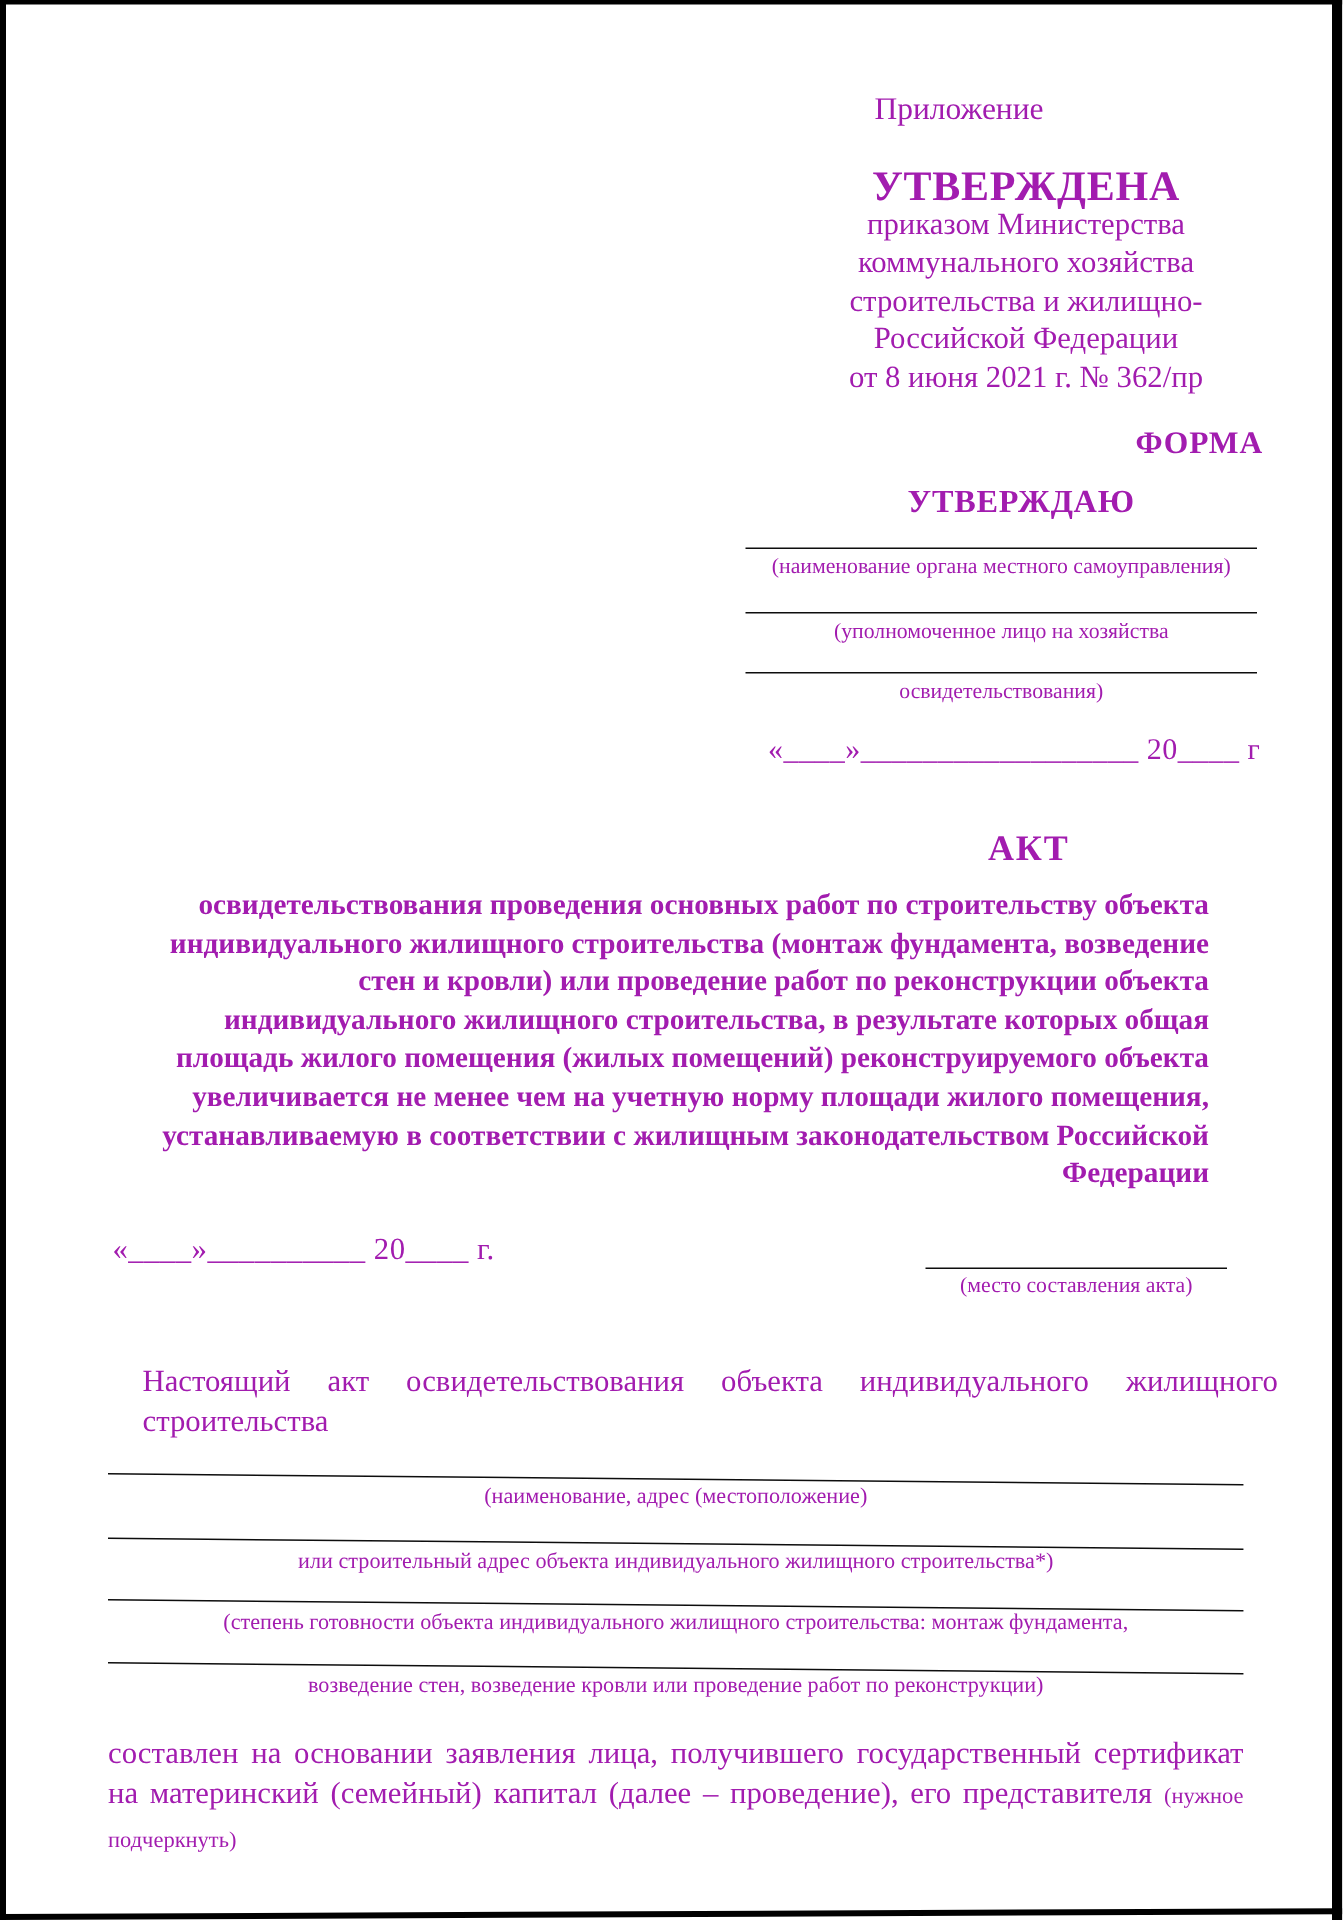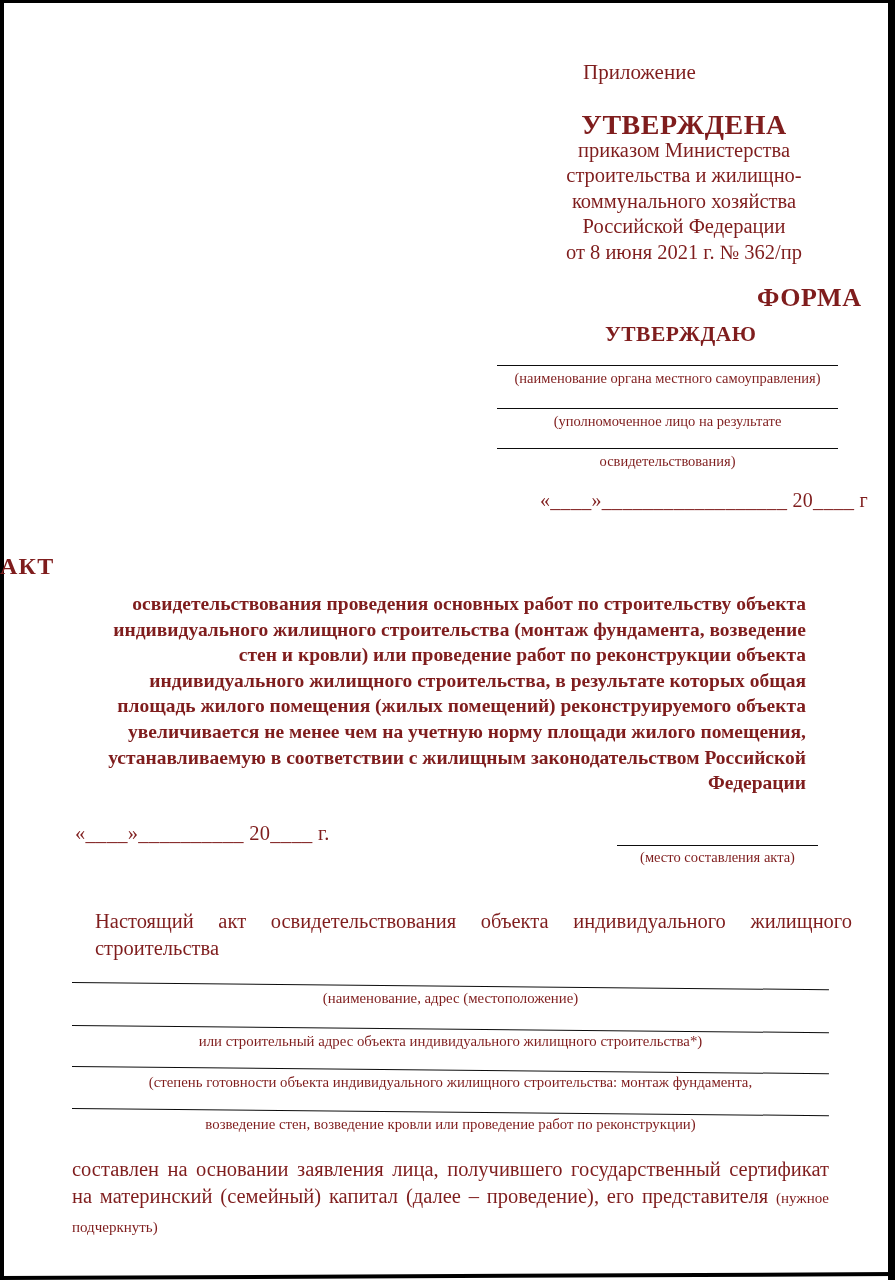--- a/index.html
+++ b/index.html
@@ -9,21 +9,21 @@
     background: #ffffff;
   }
 
   #page {
     position: relative;
     width: 895px;
     height: 1280px;
     background: #ffffff;
     overflow: hidden;
     font-family: "Liberation Serif", "DejaVu Serif", serif;
-    color: #7f1d1d;
+    color: #a21caf;
     -webkit-font-smoothing: antialiased;
   }
 
   
   .scan-edge {
     position: absolute;
     background: #000000;
   }
   .edge-top    { left: 0;   top: 0;     width: 895px; height: 3px; }
   .edge-left   { left: 0;   top: 0;     width: 4px;   height: 1280px; }
@@ -46,21 +46,21 @@
     font-size: 20.5px;
     line-height: 25.5px;
   }
   .approved-block .ministry-title {
     font-weight: bold;
     letter-spacing: 0.5px;
     font-size: 28px;
   }
   .t-forma {
     left: 757px; top: 283px;
-    font-size: 26px; font-weight: bold;
+    font-size: 21px; font-weight: bold;
     letter-spacing: 0.6px;
   }
   .t-utv {
     left: 605px; top: 322px;
     font-size: 21.5px; font-weight: bold;
     letter-spacing: 0.5px;
   }
 
   
   .rr { position: absolute; left: 497px; width: 341px; }
@@ -75,27 +75,26 @@
     line-height: 19px;
   }
   .rr-1 { top: 365px; }
   .rr-2 { top: 408px; }
   .rr-3 { top: 448px; }
 
   .t-date-top {
     left: 512px; top: 489px;
     font-size: 20px;
     letter-spacing: 0.3px;
-    margin-left: 28px;
   }
 
   
   .t-akt {
     left: 0; top: 553px; width: 713px;
-    text-align: left;
+    text-align: right;
     font-size: 24px; font-weight: bold;
     letter-spacing: 1.2px;
   }
   .akt-desc {
     position: absolute;
     left: 88px; top: 591px;
     width: 718px;
     text-align: right;
     font-size: 19.5px;
     font-weight: bold;
@@ -167,36 +166,36 @@
   <div class="scan-edge edge-top"></div>
   <div class="scan-edge edge-left"></div>
   <div class="scan-edge edge-right"></div>
   <div class="scan-edge edge-bottom"></div>
 
   <div class="txt t-pril">Приложение</div>
 
   <div class="approved-block">
     <div class="ministry-title">УТВЕРЖДЕНА</div>
     <div>приказом Министерства</div>
+    <div>коммунального хозяйства</div>
     <div>строительства и жилищно-</div>
-    <div>коммунального хозяйства</div>
     <div>Российской Федерации</div>
     <div>от 8 июня 2021 г. № 362/пр</div>
   </div>
 
   <div class="txt t-forma">ФОРМА</div>
   <div class="txt t-utv">УТВЕРЖДАЮ</div>
 
   <div class="rr rr-1">
     <div class="rule"></div>
     <div class="cap">(наименование органа местного самоуправления)</div>
   </div>
   <div class="rr rr-2">
     <div class="rule"></div>
-    <div class="cap">(уполномоченное лицо на результате</div>
+    <div class="cap">(уполномоченное лицо на хозяйства</div>
   </div>
   <div class="rr rr-3">
     <div class="rule"></div>
     <div class="cap">освидетельствования)</div>
   </div>
 
   <div class="txt t-date-top">«____»__________________ 20____ г</div>
 
   <div class="txt t-akt">АКТ</div>
   <div class="akt-desc">освидетельствования проведения основных работ по строительству объекта индивидуального жилищного строительства (монтаж фундамента, возведение стен и кровли) или проведение работ по реконструкции объекта индивидуального жилищного строительства, в результате которых общая площадь жилого помещения (жилых помещений) реконструируемого объекта увеличивается не менее чем на учетную норму площади жилого помещения, устанавливаемую в соответствии с жилищным законодательством Российской Федерации</div>

